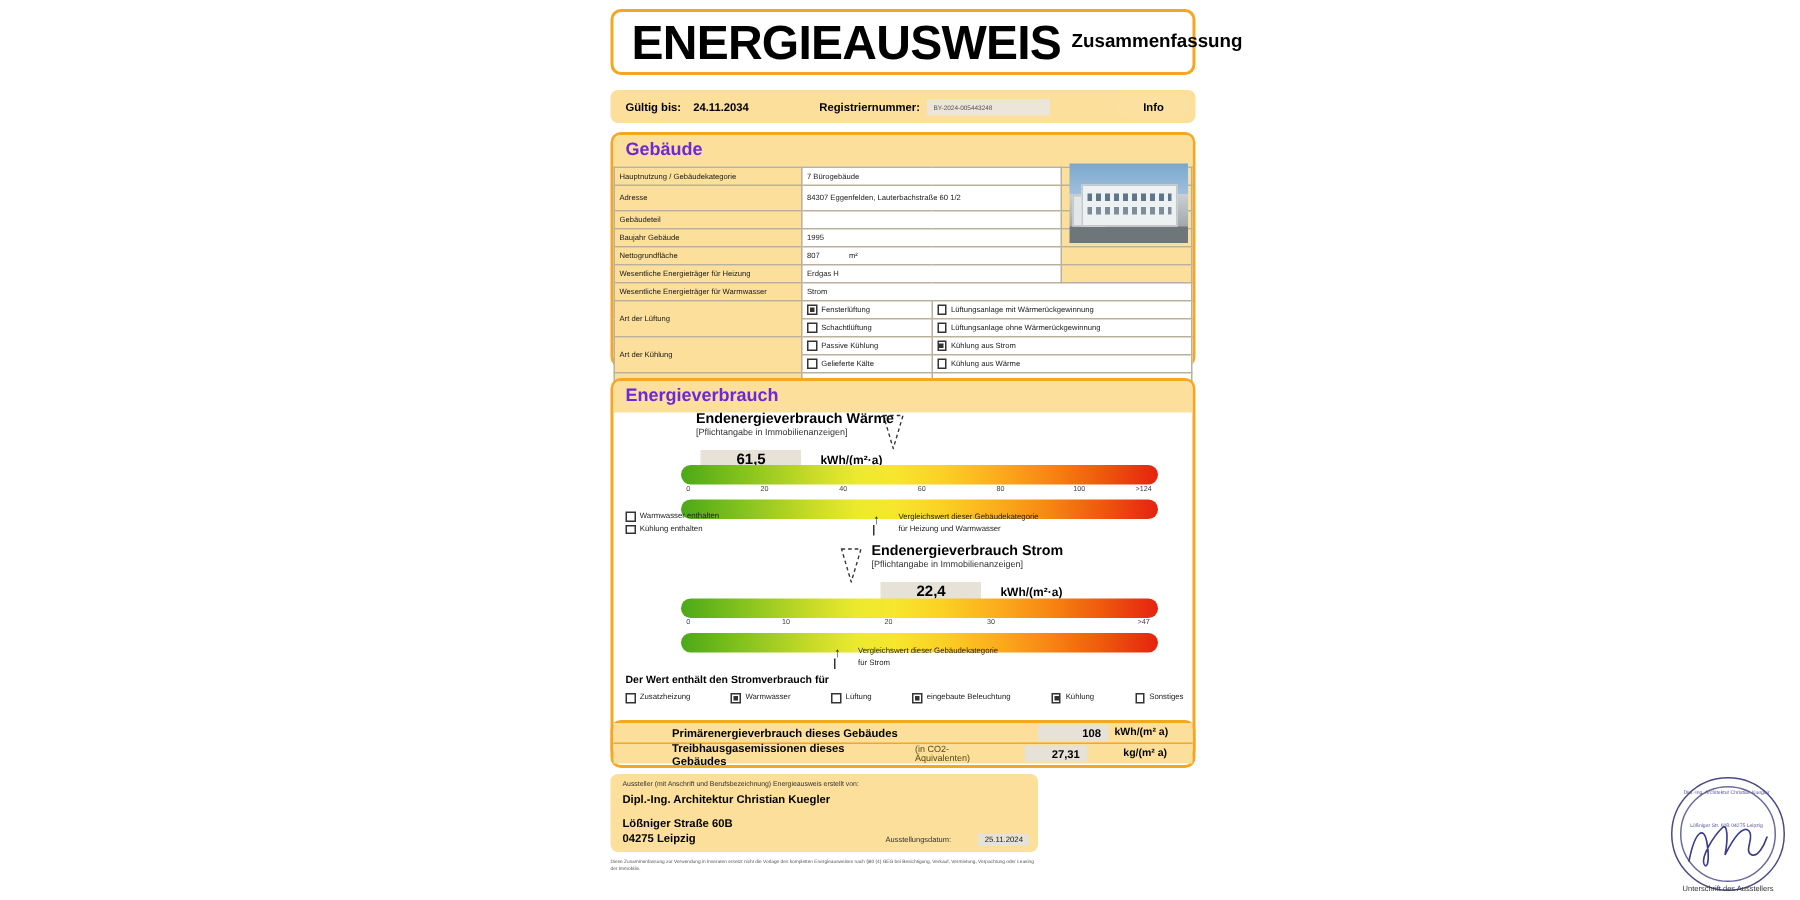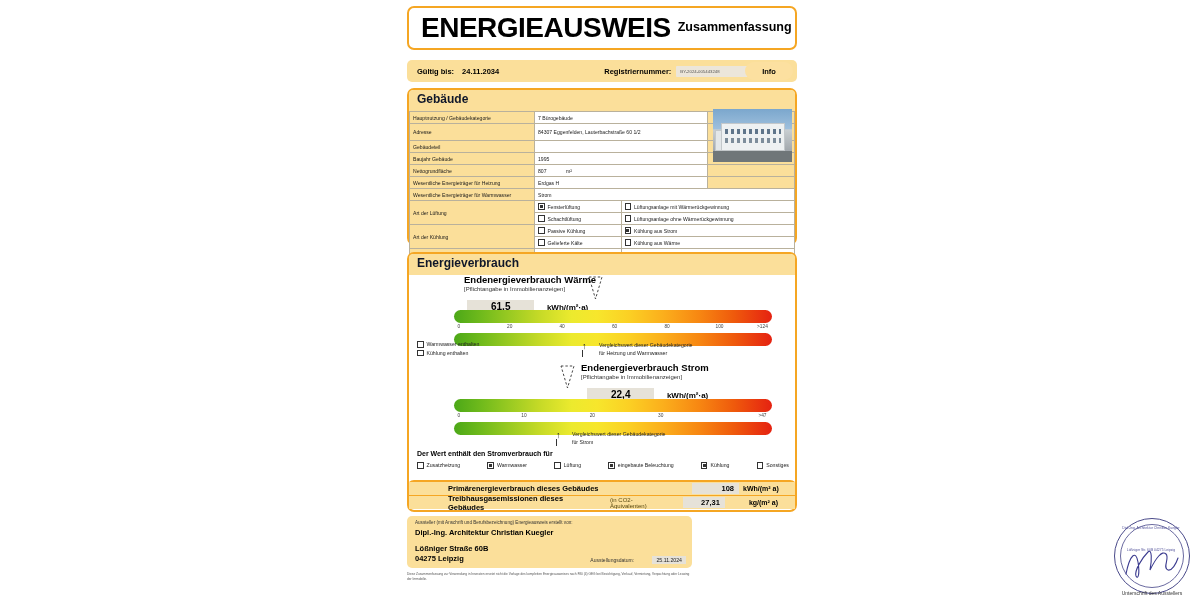--- a/index.html
+++ b/index.html
@@ -17,44 +17,44 @@
     box-sizing:border-box;
   }
   .amber{background:#fbdf9a;}
   .amber2{background:#fce0a0;}
 
   
   #titlebox{
     position:absolute;left:5px;top:6px;width:390px;height:44px;
     display:flex;align-items:center;padding-left:12px;
   }
-  #title-main{font-size:28px;font-weight:bold;letter-spacing:-0.5px;color:#000;}
+  #title-main{font-size:32px;font-weight:bold;letter-spacing:-0.5px;color:#000;}
   #title-sub{font-size:12.5px;font-weight:bold;color:#000;margin-left:7px;padding-bottom:2px;}
 
   
   #validrow{
     position:absolute;left:5px;top:60px;width:390px;height:22px;
     border-radius:5px;display:flex;align-items:center;
   }
   #gb-label{font-size:7.5px;font-weight:bold;margin-left:10px;color:#000;}
   #gb-value{font-size:7.5px;font-weight:bold;margin-left:8px;color:#000;}
-  #reg-label{font-size:7.5px;font-weight:bold;margin-left:105px;color:#000;}
+  #reg-label{font-size:7.5px;font-weight:bold;margin-left:47px;color:#000;}
   #reg-value{
     font-size:4.3px;margin-left:5px;color:#555;background:#ece6da;
     padding:3px 4px;width:74px;border-radius:1px;overflow:hidden;white-space:nowrap;
   }
   #infobtn{
     position:absolute;right:4px;top:2px;width:48px;height:18px;border-radius:9px;
     display:flex;align-items:center;justify-content:center;
     font-size:7.5px;font-weight:bold;color:#000;
   }
 
   
   #gebaeude{position:absolute;left:5px;top:88px;width:390px;height:157px;}
-  .sec-title{font-size:12px;font-weight:bold;color:#0f172a;padding:2px 0 2px 8px;}
+  .sec-title{font-size:12px;font-weight:bold;color:#6d28d9;padding:2px 0 2px 8px;}
   #geb-head{height:17px;border-radius:4px 4px 0 0;}
   table.grid{border-collapse:collapse;width:100%;table-layout:fixed;}
   table.grid td{
     border:0.6px solid #b9b19c;font-size:5.1px;color:#1a1a1a;
     padding:1px 3px;vertical-align:middle;height:9px;
   }
   td.lbl{background:#fbdf9a;width:118px;}
   td.val{background:#ffffff;}
   td.valamber{background:#fbdf9a;}
   .unit{margin-left:18px;}

